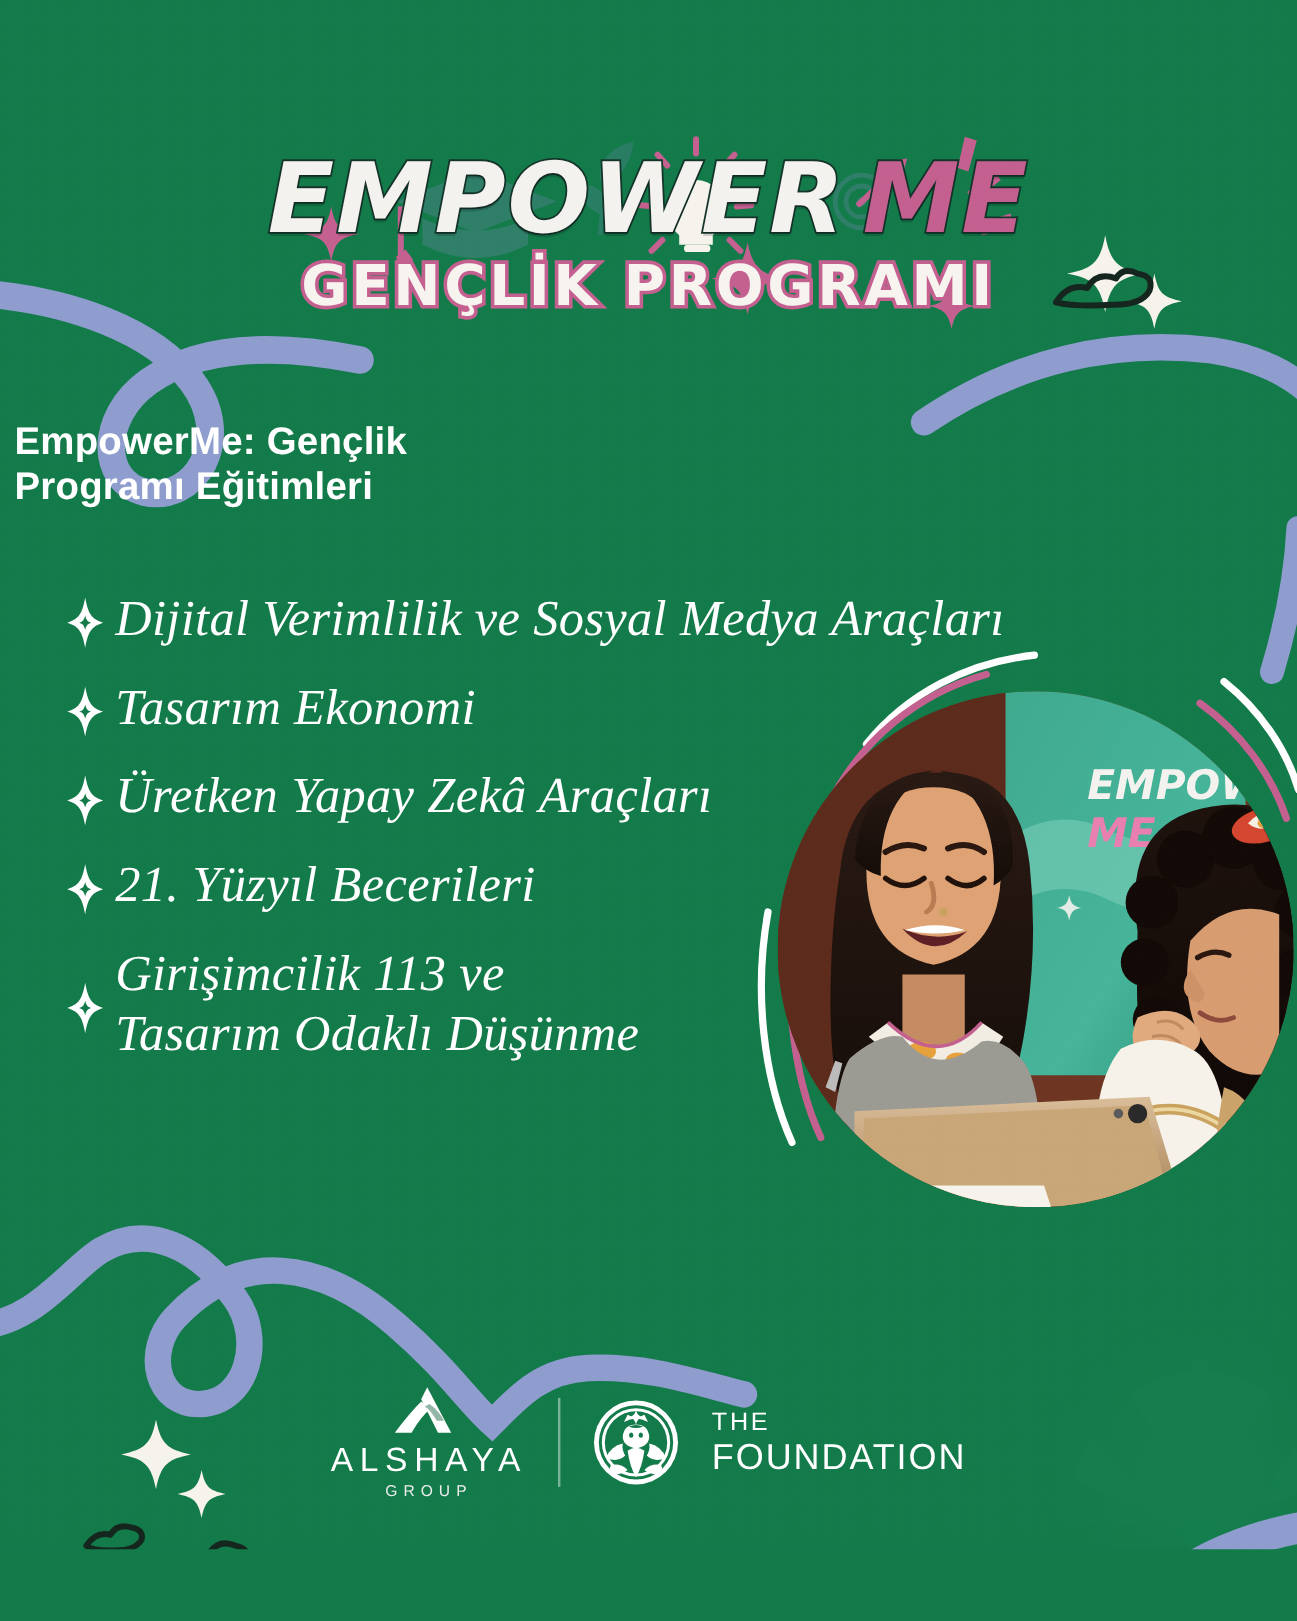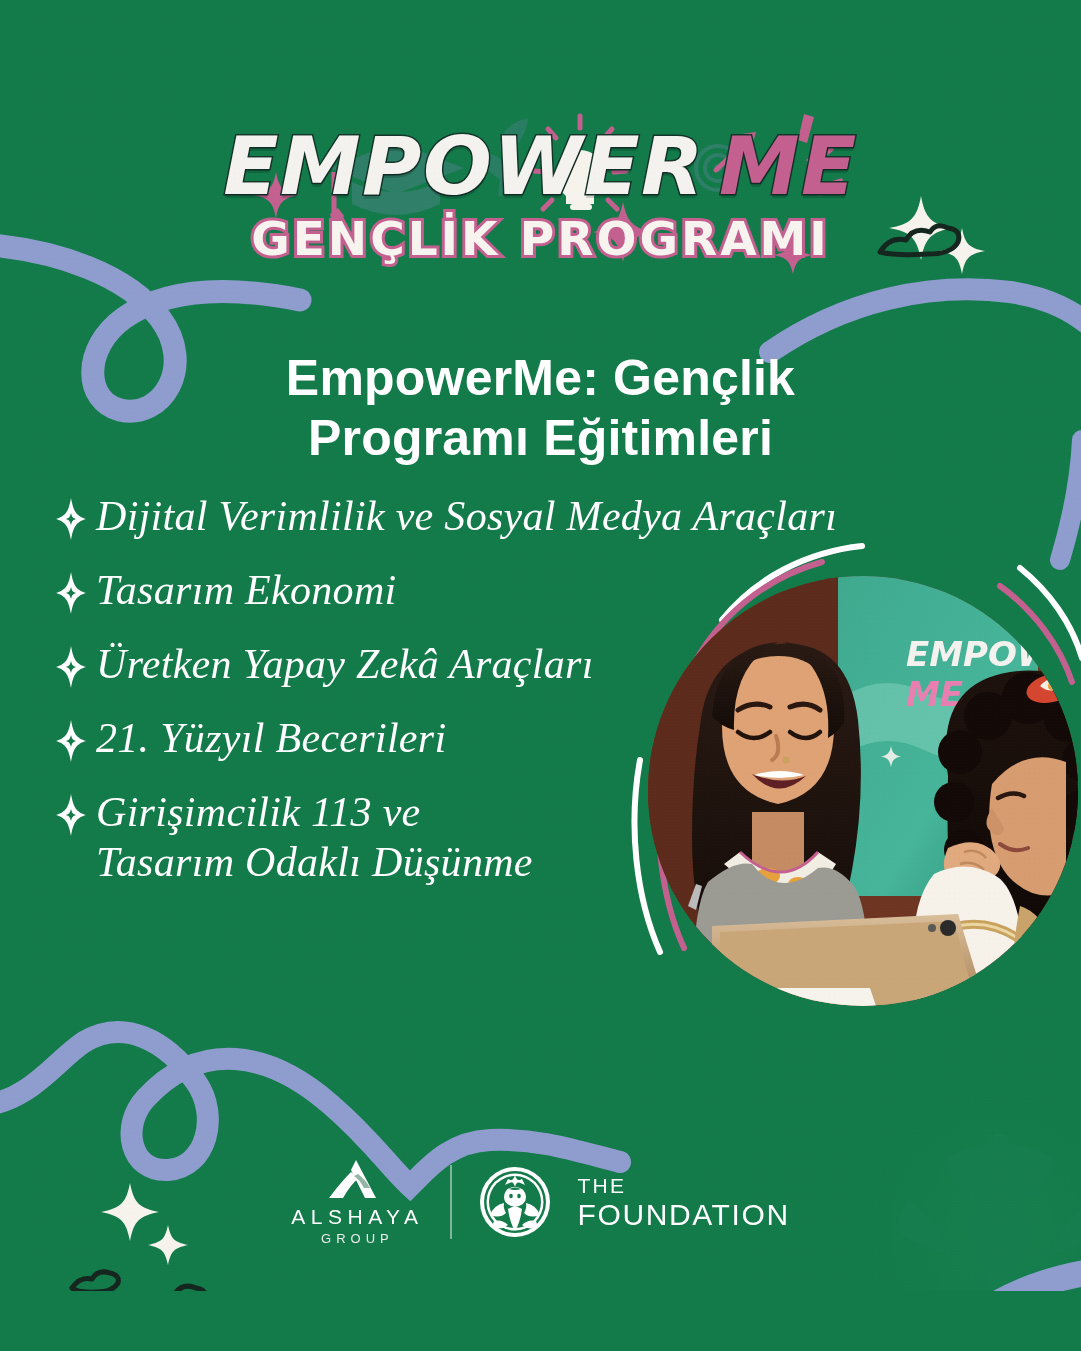--- a/index.html
+++ b/index.html
@@ -67,37 +67,38 @@
     letter-spacing:3px;
     color:#F7F4F0;
     -webkit-text-stroke:6px #C4608F;
     paint-order:stroke fill;
     white-space:nowrap;
   }
 
   
   #heading{
     position:absolute;left:0;right:0;top:348px;
-    text-align:center;
+    text-align:left;
     color:#FFFFFF;
     font-family:"Liberation Sans",sans-serif;
     font-weight:700;
-    font-size:50px;
+    font-size:32px;
     line-height:1.2;
     letter-spacing:.2px;
+    padding-left:12px;
   }
   #heading .l{display:block;}
 
   
   #bullets{
     position:absolute;left:54px;top:492px;width:900px;
   }
   .bullet{
     display:flex;
-    align-items:flex-start;
+    align-items:center;
     margin-bottom:24px;
   }
   .bullet .spk{
     flex:0 0 auto;
     width:34px;height:46px;
     margin-right:8px;
     margin-top:4px;
   }
   .bullet .txt{
     font-family:"Liberation Serif",serif;
@@ -130,21 +131,21 @@
     padding:0 26px;
     height:86px;
   }
   .vdiv{width:1px;height:74px;background:rgba(255,255,255,.45);}
   .alshaya{
     display:flex;flex-direction:column;align-items:center;
     color:#FFFFFF;
   }
   .alshaya .name{
     font-family:"Liberation Sans",sans-serif;
-    font-size:21px;letter-spacing:5.5px;margin-top:3px;
+    font-size:28px;letter-spacing:5.5px;margin-top:3px;
   }
   .alshaya .grp{
     font-family:"Liberation Sans",sans-serif;
     font-size:13px;letter-spacing:5px;margin-top:2px;
     color:#EDEDED;
     text-align:center;
   }
   .habitat-wrap{display:flex;align-items:center;gap:4px;}
   .habitat-word{
     font-family:"Liberation Serif",serif;

